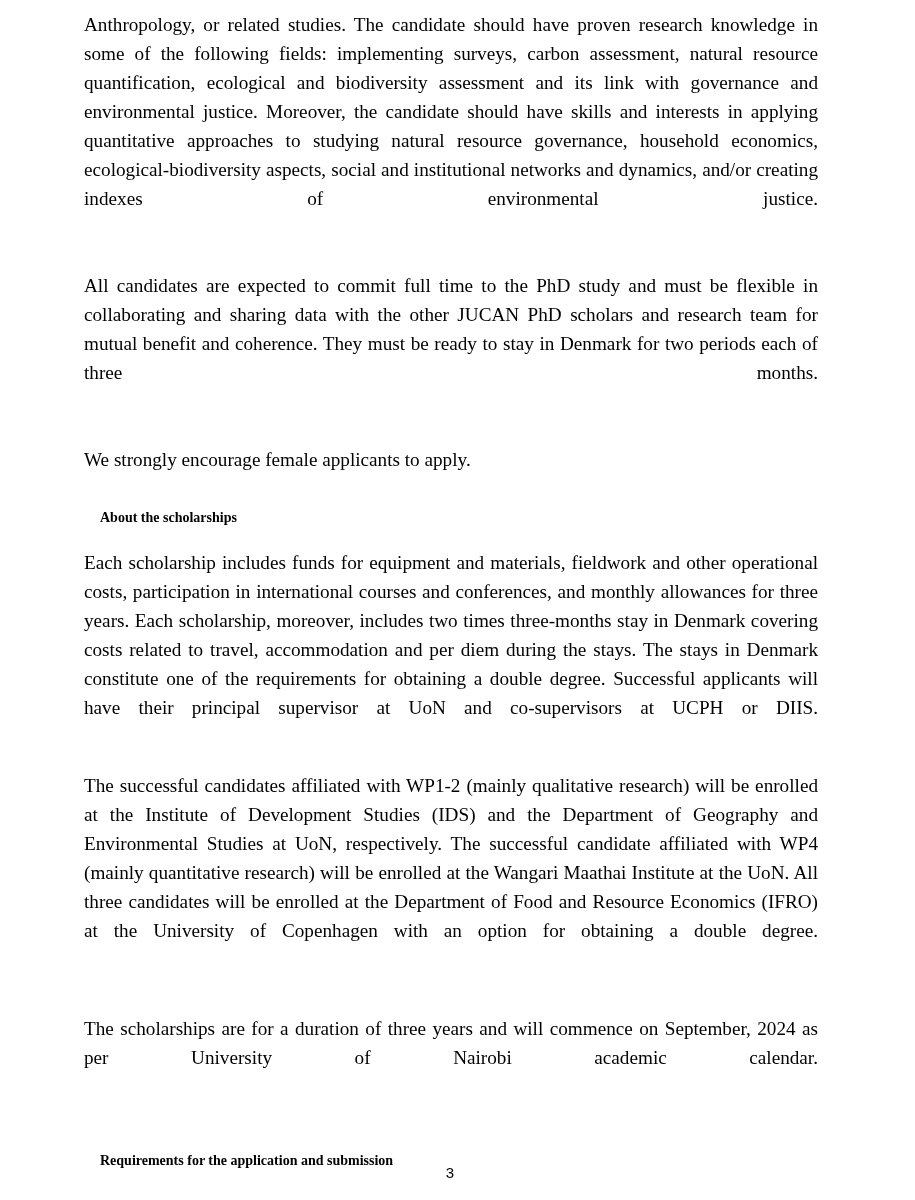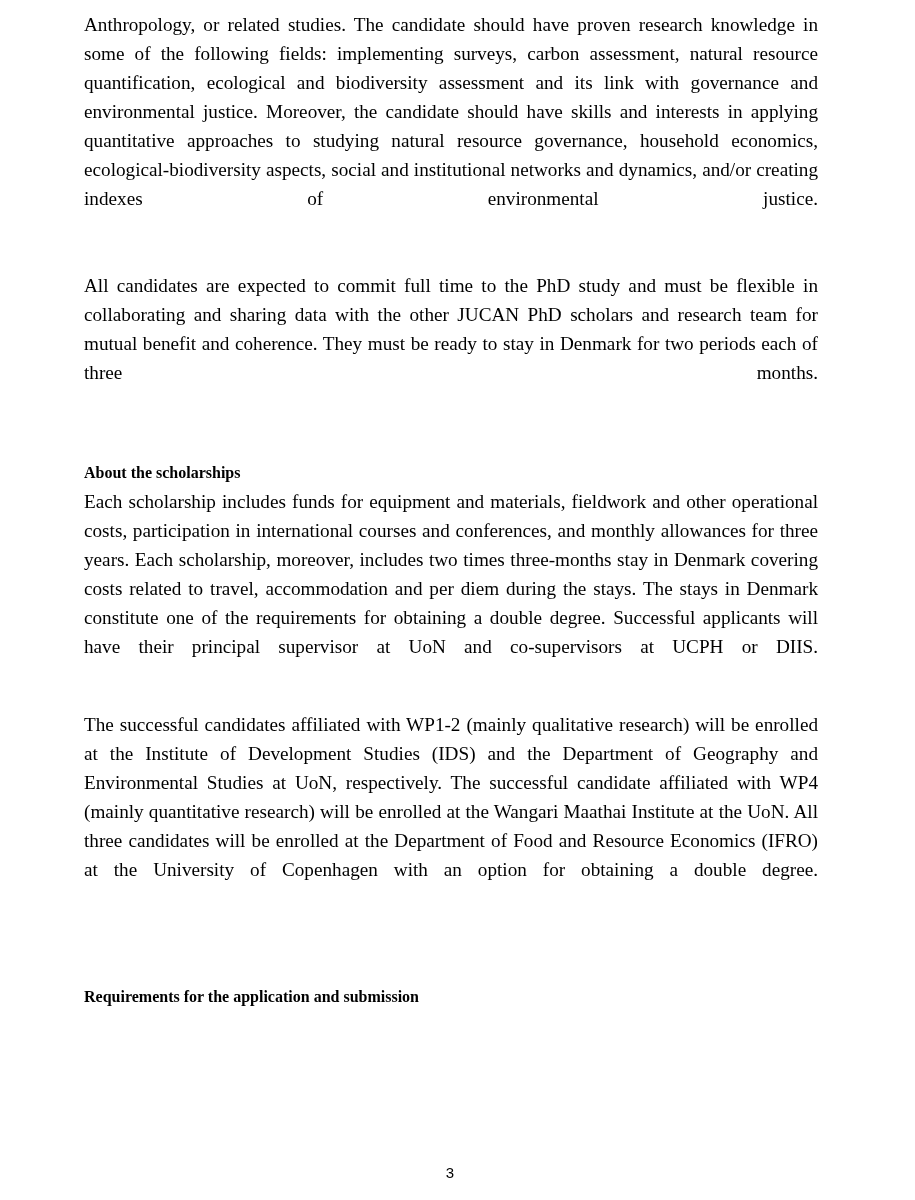--- a/index.html
+++ b/index.html
@@ -49,22 +49,22 @@
     display: inline-block;
     width: 100%;
   }
 
   p.para.noJustify {
     text-align: left;
   }
   p.para.noJustify::after { content: none; display: none; }
 
   h2.heading {
-    margin: 0;
-    font-size: 16px;
+    margin: 16px;
+    font-size: 14px;
     line-height: 29px;
     font-weight: bold;
     text-align: left;
   }
 
   
   .gap-para   { height: 20px; }
   .gap-block  { height: 29px; }
   .gap-small  { height: 13px; }
 
@@ -89,36 +89,38 @@
   <div class="content">
 
     <p class="para">Anthropology, or related studies. The candidate should have proven research knowledge in some of the following fields: implementing surveys, carbon assessment, natural resource quantification, ecological and biodiversity assessment and its link with governance and environmental justice. Moreover, the candidate should have skills and interests in applying quantitative approaches to studying natural resource governance, household economics, ecological-biodiversity aspects, social and institutional networks and dynamics, and/or creating indexes of environmental justice.</p>
 
     <div class="gap-block"></div>
 
     <p class="para">All candidates are expected to commit full time to the PhD study and must be flexible in collaborating and sharing data with the other JUCAN PhD scholars and research team for mutual benefit and coherence. They must be ready to stay in Denmark for two periods each of three months.</p>
 
     <div class="gap-block"></div>
 
+    <p class="para noJustify">We strongly encourage female applicants to apply.</p>
 
     <div class="gap-small"></div>
 
     <h2 class="heading">About the scholarships</h2>
 
     <p class="para">Each scholarship includes funds for equipment and materials, fieldwork and other operational costs, participation in international courses and conferences, and monthly allowances for three years. Each scholarship, moreover, includes two times three-months stay in Denmark covering costs related to travel, accommodation and per diem during the stays. The stays in Denmark constitute one of the requirements for obtaining a double degree. Successful applicants will have their principal supervisor at UoN and co-supervisors at UCPH or DIIS.</p>
 
     <div class="gap-para"></div>
 
     <p class="para">The successful candidates affiliated with WP1-2 (mainly qualitative research) will be enrolled at the Institute of Development Studies (IDS) and the Department of Geography and Environmental Studies at UoN, respectively. The successful candidate affiliated with WP4 (mainly quantitative research) will be enrolled at the Wangari Maathai Institute at the UoN. All three candidates will be enrolled at the Department of Food and Resource Economics (IFRO) at the University of Copenhagen with an option for obtaining a double degree.</p>
 
     <div class="gap-para"></div>
 
 
     <div class="gap-para"></div>
 
+    <p class="para">The scholarships are for a duration of three years and will commence on September, 2024 as per University of Nairobi academic calendar.</p>
 
     <div class="gap-block"></div>
 
     <h2 class="heading">Requirements for the application and submission</h2>
 
   </div>
 
   <div class="page-number">3</div>
 
 </div>

